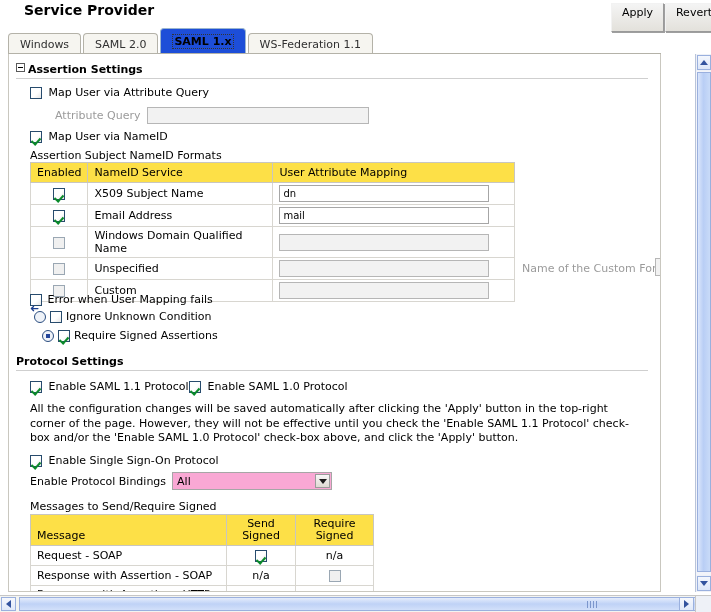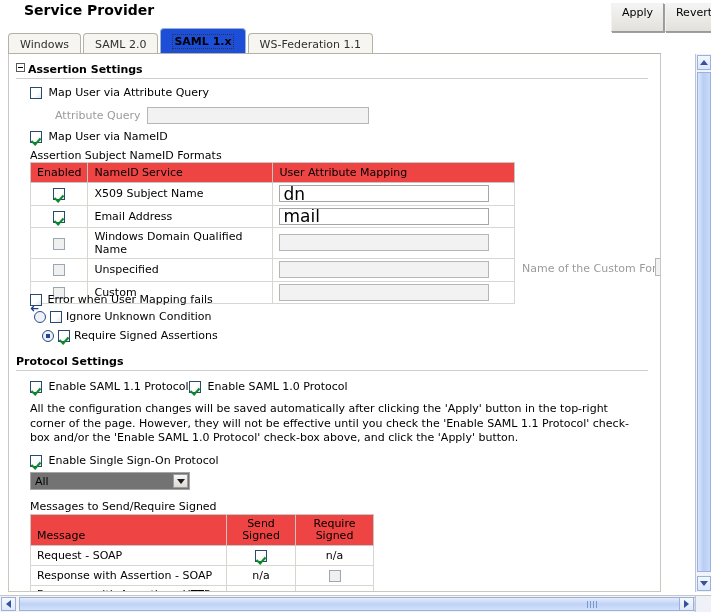--- a/index.html
+++ b/index.html
@@ -126,46 +126,46 @@
   }
   .rb-cursor { position:relative; display:inline-block; }
   .rb-cursor .arrow {
     position:absolute; left:-4px; top:-6px; font-size:11px; color:#1c3f8f;
     line-height:9px; transform: scaleX(-1);
   }
 
   
   .tin {
     border: 1px solid #a6a6a6; background:#fff; height: 17px;
-    font-size: 17px; padding: 1px 3px; color:#000;
+    font-size: 10px; padding: 1px 3px; color:#000;
     font-family: "DejaVu Sans", "Liberation Sans", sans-serif;
   }
   .tin.dis { background:#f2f2f2; border-color:#b6b6b6; }
 
   
   .sel-wrap { position:relative; display:inline-block; }
   .selbox {
-    border:1px solid #a6a6a6; background:#737373; height:18px; width:160px;
+    border:1px solid #a6a6a6; background:#f9a8d4; height:18px; width:160px;
     font-size:11px; padding: 1px 20px 1px 4px; line-height:15px;
   }
   .selarrow {
     position:absolute; right:2px; top:2px; width:15px; height:14px;
     background: linear-gradient(#f7f7f7,#dedad2);
     border:1px solid #9b9b9b;
     display:flex; align-items:center; justify-content:center;
   }
   .selarrow::after{
     content:""; border-left:4px solid transparent; border-right:4px solid transparent;
     border-top:5px solid #1b1b1b;
   }
 
   
   table.grid { border-collapse: collapse; font-size:11px; background:#fff; }
   table.grid th {
-    background:#ef4444; border:1px solid #c8c6c0;
+    background:#fde047; border:1px solid #c8c6c0;
     font-weight: normal; color:#000; text-align:left;
     padding: 3px 6px; font-size:11px;
   }
   table.grid td {
     border:1px solid #d8d6d0; padding: 2px 6px; font-size:11px; height:20px;
     color:#000;
   }
   table.grid td.ctr { text-align:center; }
 
   .para { font-size:11px; color:#000; line-height:14.5px; }
@@ -344,20 +344,21 @@
       </div>
 
       <div class="para" style="position:absolute; left:21px; top:348px; width:606px;">All the configuration changes will be saved automatically after clicking the 'Apply' button in the top-right corner of the page. However, they will not be effective until you check the 'Enable SAML 1.1 Protocol' check-box and/or the 'Enable SAML 1.0 Protocol' check-box above, and click the 'Apply' button.</div>
 
       <div style="position:absolute; left:21px; top:400px;">
         <span class="cb checked"></span>
         <span class="lbl" style="margin-left:3px;">Enable Single Sign-On Protocol</span>
       </div>
 
       <div style="position:absolute; left:21px; top:418px; display:flex; align-items:center; gap:6px;">
+        <span class="lbl">Enable Protocol Bindings</span>
         <span class="sel-wrap">
           <div class="selbox">All</div>
           <span class="selarrow"></span>
         </span>
       </div>
 
       <div class="lbl" style="position:absolute; left:21px; top:446px;">Messages to Send/Require Signed</div>
 
       <table class="grid" style="position:absolute; left:21px; top:460px; width:344px;">
         <thead>

